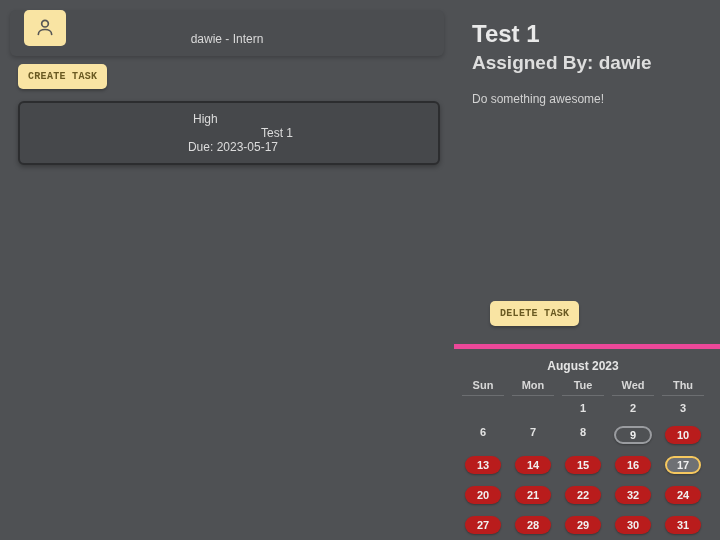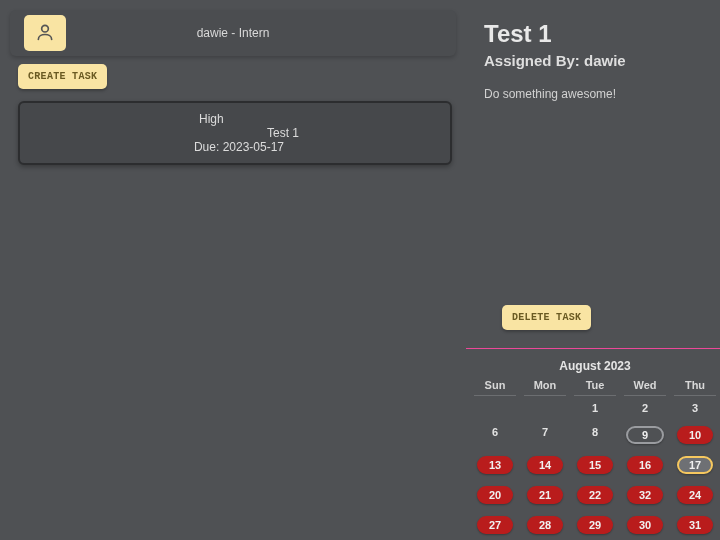--- a/index.html
+++ b/index.html
@@ -27,21 +27,21 @@
     flex: 1;
     display: flex;
     flex-direction: column;
     background: #4f5154;
   }
   .header-card {
     margin: 10px 10px 8px 10px;
     background: #4b4d50;
     border-radius: 6px;
     display: flex;
-    align-items: center;
+    align-items: flex-end;
     padding: 10px 14px;
     height: 46px;
     box-shadow: 0 2px 4px rgba(0,0,0,0.2);
     position: relative;
   }
   .profile-btn {
     width: 42px;
     height: 36px;
     background: #f9e4a3;
     border-radius: 5px;
@@ -103,36 +103,36 @@
     display: flex;
     flex-direction: column;
   }
   .detail-title {
     font-size: 24px;
     font-weight: 600;
     color: #e9e9e9;
     margin-bottom: 4px;
   }
   .detail-assigned {
-    font-size: 15px;
+    font-size: 19px;
     font-weight: 600;
     color: #dedede;
     margin-bottom: 18px;
   }
   .detail-desc {
     font-size: 12px;
     color: #d2d2d2;
     flex: 1;
   }
   .delete-row {
     padding: 0 0 8px 18px;
   }
   .calendar {
-    border-top: 1px solid #ec4899;
-    padding: 6px 0 0 4px;
+    border-top: 5px solid #ec4899;
+    padding: 6px 12px 0 4px;
   }
   .cal-title {
     text-align: center;
     font-size: 12px;
     font-weight: 700;
     color: #e5e5e5;
     padding: 4px 0 6px 0;
   }
   .cal-grid {
     display: grid;

